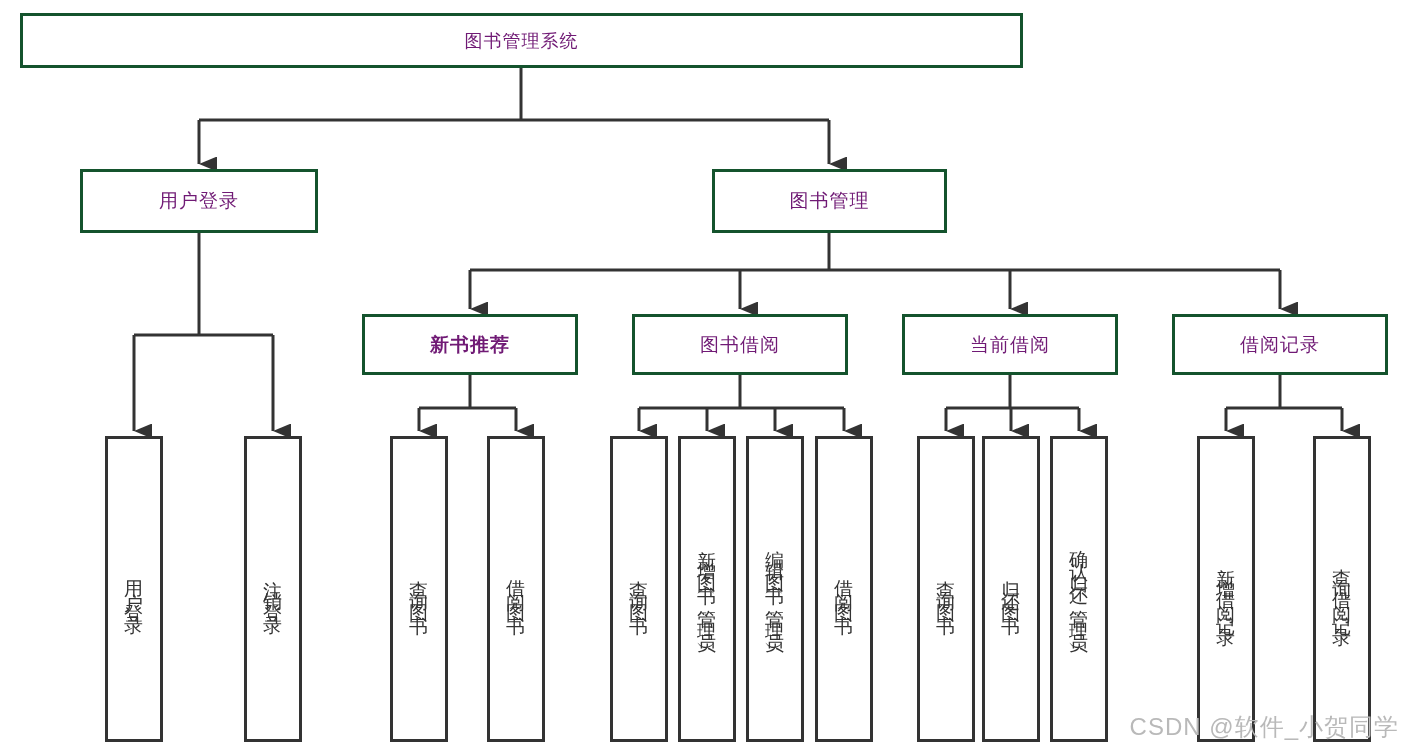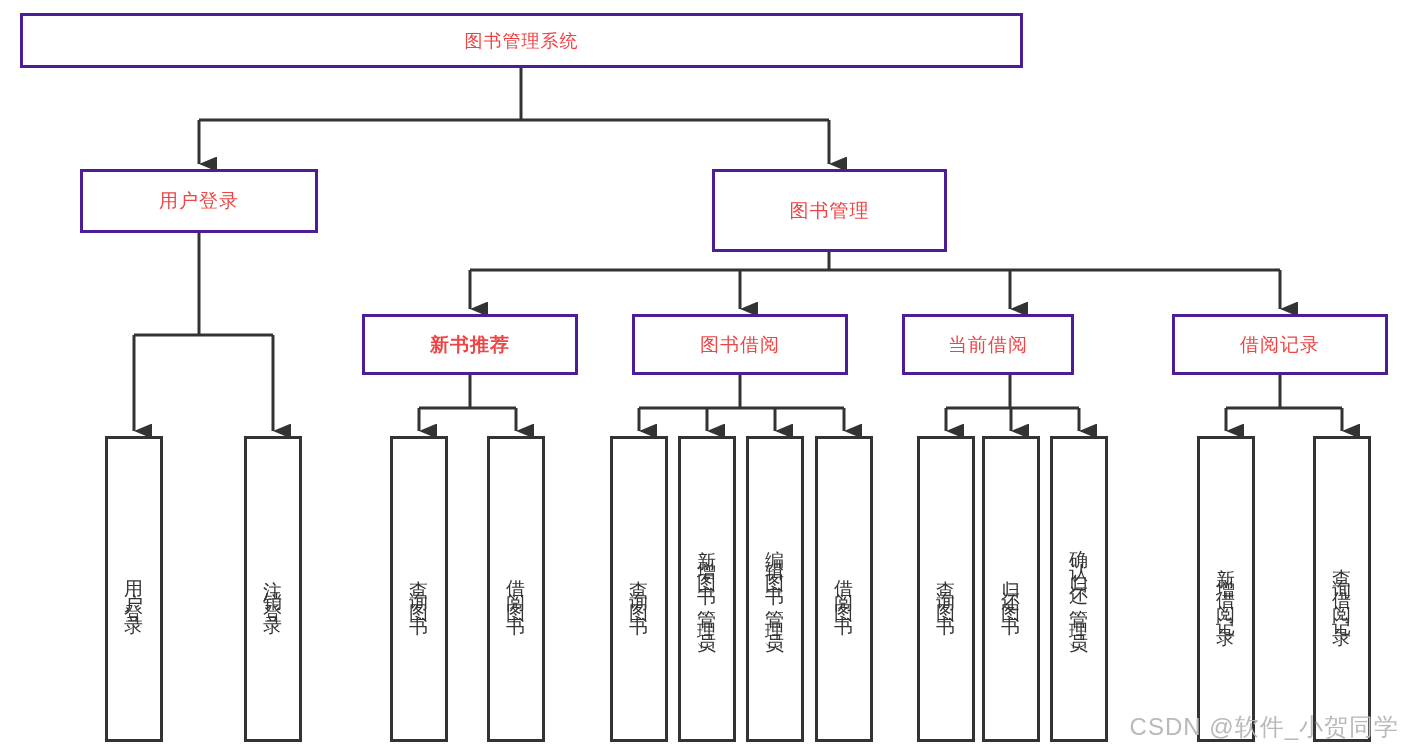--- a/index.html
+++ b/index.html
@@ -20,25 +20,25 @@
   svg.connectors {
     position: absolute;
     left: 0; top: 0;
     width: 1405px;
     height: 747px;
   }
   .node {
     position: absolute;
     box-sizing: border-box;
     background: #ffffff;
-    border: 3px solid #4c1d95;
+    border: 3px solid #14532d;
     display: flex;
     align-items: center;
     justify-content: center;
-    color: #ef4444;
+    color: #701a75;
     font-size: 19px;
     letter-spacing: 1px;
     z-index: 2;
   }
   .node.root { font-size: 18px; }
   .vnode {
     position: absolute;
     box-sizing: border-box;
     background: #ffffff;
     border: 3px solid #333333;
@@ -121,31 +121,31 @@
     <path d="M1342 408 V431" stroke="#333333" stroke-width="3" fill="none" marker-end="url(#arrow)"></path>
   </svg>
 
   <div class="node root" style="left:20px; top:13px; width:1003px; height:55px;">
     <span>图书管理系统</span>
   </div>
 
   <div class="node" style="left:80px; top:169px; width:238px; height:64px;">
     <span>用户登录</span>
   </div>
-  <div class="node" style="left:712px; top:169px; width:235px; height:83px;">
+  <div class="node" style="left:712px; top:169px; width:235px; height:64px;">
     <span>图书管理</span>
   </div>
 
   <div class="node" style="left:362px; top:314px; width:216px; height:61px;font-weight:bold;">
     <span>新书推荐</span>
   </div>
   <div class="node" style="left:632px; top:314px; width:216px; height:61px;">
     <span>图书借阅</span>
   </div>
-  <div class="node" style="left:902px; top:314px; width:172px; height:61px;">
+  <div class="node" style="left:902px; top:314px; width:216px; height:61px;">
     <span>当前借阅</span>
   </div>
   <div class="node" style="left:1172px; top:314px; width:216px; height:61px;">
     <span>借阅记录</span>
   </div>
 
   <div class="vnode" style="left:105px; top:436px; width:58px; height:306px;">
     <span class="vlabel">用户登录</span>
   </div>
   <div class="vnode" style="left:244px; top:436px; width:58px; height:306px;">

